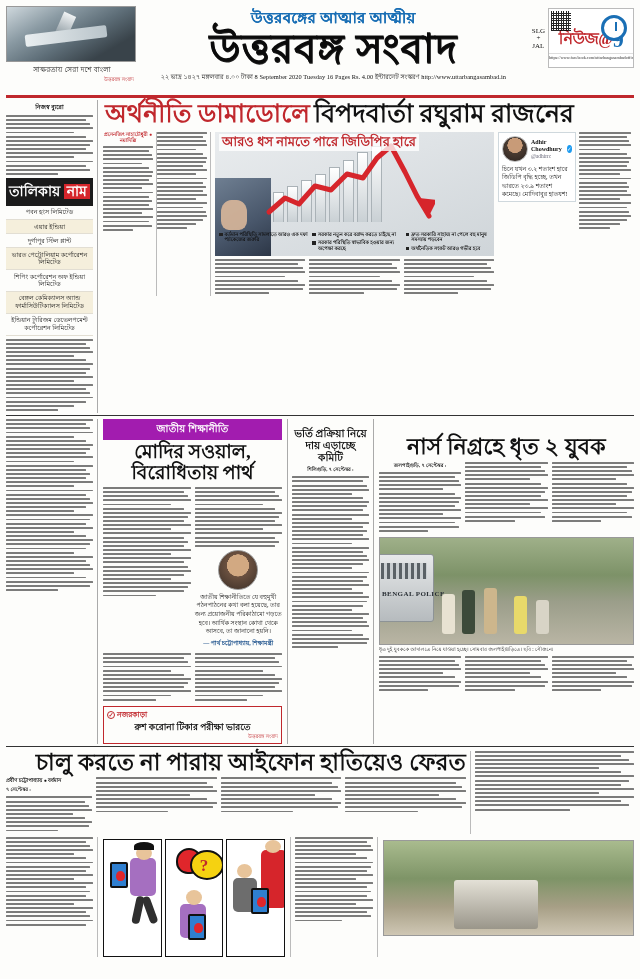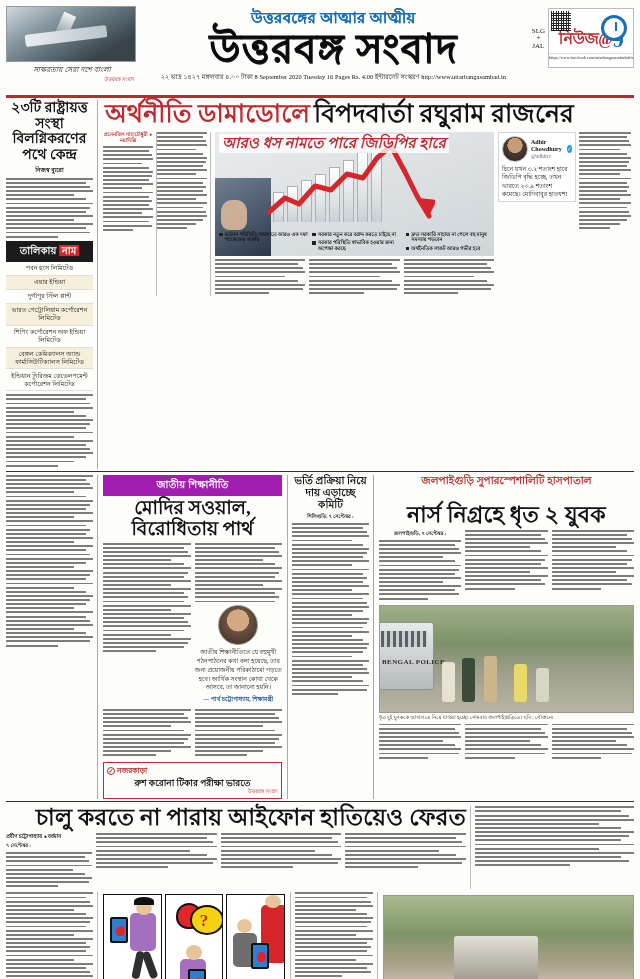--- a/index.html
+++ b/index.html
@@ -8,21 +8,21 @@
     background: #fdfdfb;
     font-family: "Liberation Serif", "DejaVu Serif", serif;
     color: #111;
     overflow: hidden;
     position: relative;
   }
   .page { width: 640px; height: 979px; padding: 4px 6px; position: relative; }
 
   
   .masthead { display: flex; align-items: flex-start; height: 88px; padding-top: 2px; }
-  .mh-left { width: 132px; flex: 0 0 132px; font-style: italic; }
+  .mh-left { width: 132px; flex: 0 0 132px; }
   .mh-promo-img {
     width: 130px; height: 56px;
     background:
       linear-gradient(150deg, #cfd8dd 0%, #8a9aa3 30%, #5e6e78 55%, #39434a 80%);
     border: 1px solid #999; position: relative; overflow: hidden;
   }
   .mh-promo-img:after {
     content:""; position:absolute; left:14%; top:42%; width:64%; height:22%;
     background: linear-gradient(90deg,#e9eef0,#b9c4ca); transform: rotate(-7deg);
     border-radius:2px;
@@ -86,21 +86,21 @@
   .rule-thin { border-top: 1px solid #333; margin: 2px 0; }
 
   
   .hl-mega {
     font-size: 25px; font-weight: bold; line-height: 1.08; text-align: center;
     letter-spacing: .2px;
   }
   .hl-red { color: #c0282d; }
   .hl-big { font-size: 19px; font-weight: bold; line-height: 1.1; text-align: center; }
   .hl-med { font-size: 14px; font-weight: bold; line-height: 1.12; text-align: center; }
-  .hl-sm { font-size: 10.5px; font-weight: bold; line-height: 1.15; text-align: center; }
+  .hl-sm { font-size: 10.5px; font-weight: bold; line-height: 1.15; text-align: center; margin-top: 9px; }
   .byline { font-size: 6px; text-align: center; padding: 2px 0; font-weight: bold; }
   .byline-blue { color: #1a4f8a; }
   .redbar {
     background: #a21caf; color: #fff; font-size: 10px; font-weight: bold;
     text-align: center; padding: 2px 0; letter-spacing: .3px;
   }
 
   
   .bodytext { --lines: 10; }
   .bodytext .ln {
@@ -122,23 +122,23 @@
 
   .lead-hl-wrap { padding: 0 2px 2px 2px; }
   .lead-cols { display: flex; margin-top: 3px; }
 
   
   .info {
     position: relative; width: 100%; height: 124px; overflow: hidden;
     background: linear-gradient(160deg,#e9ecee 0%,#dfe3e6 40%,#cfd5d9 100%);
   }
   .info-title {
-    position: absolute; left: 4px; top: 2px; z-index: 5; font-size: 15px;
+    position: absolute; left: 4px; top: 2px; z-index: 5; font-size: 13px;
     font-weight: bold; color: #c0282d; line-height: 1.15; text-align: center;
-    background: rgba(255,255,255,.78); padding: 1px 3px; font-style: italic;
+    background: rgba(255,255,255,.78); padding: 1px 3px;
   }
   .bars { position: absolute; left: 58px; bottom: 34px; display: flex; align-items: flex-end;
     gap: 3px; height: 78px; }
   .bars i {
     display: block; width: 11px; background: linear-gradient(180deg,#ffffff,#c9d0d4);
     border: 1px solid #aab2b7; border-bottom: none;
   }
   .trendline { position: absolute; left: 50px; top: 6px; width: 170px; height: 92px; z-index: 4; }
   .info-photo {
     position: absolute; left: 0; bottom: 0; width: 56px; height: 78px;
@@ -169,21 +169,21 @@
   .tw-handle { font-size: 5.4px; color: #667; }
   .tw-verify {
     width: 8px; height: 8px; border-radius: 50%; background: #1d9bf0; color: #fff;
     font-size: 5.5px; text-align: center; line-height: 8px; margin-left: auto;
   }
   .tw-body { font-size: 6.2px; line-height: 1.35; margin-top: 3px; }
 
   
   .listbox { margin-top: 3px; }
   .listbox-head {
-    background: #1b1b1b; color: #fff; text-align: center; font-size: 10px;
+    background: #1b1b1b; color: #fff; text-align: center; font-size: 14px;
     font-weight: bold; padding: 2px 0;
   }
   .listbox-head em { background: #d6252b; font-style: normal; padding: 0 3px; }
   .listbox li {
     list-style: none; font-size: 6.3px; text-align: center; padding: 2.6px 2px;
     line-height: 1.25; border-bottom: 1px solid #e2ded3;
   }
   .listbox li:nth-child(even) { background: #f5efdc; }
 
   
@@ -304,21 +304,20 @@
         <div class="news9-fb">https://www.facebook.com/uttarbangasambadofficial</div>
       </div>
     </div>
   </div>
 
   <div class="rule-red"></div>
 
   <div class="lead">
 
     <div class="lead-left">
-      <div class="hl-med">২৩টি রাষ্ট্রায়ত্ত সংস্থা বিলগ্নিকরণের পথে কেন্দ্র</div>
       <div class="byline">নিজস্ব ব্যুরো</div>
       <div class="bodytext">
         <div class="ln s1"></div>
           <div class="ln s2"></div>
           <div class="ln s4"></div>
         <div class="ln s1"></div>
           <div class="ln s3"></div>
           <div class="ln s2"></div>
         <div class="ln s1"></div>
           <div class="ln s4"></div>
@@ -756,21 +755,20 @@
         <div class="ln s1"></div>
           <div class="ln s3"></div>
           <div class="ln s2"></div>
         <div class="ln s1"></div>
           <div class="ln s4"></div>
           <div class="ln s5"></div>
       </div>
     </div>
 
     <div class="mid-c4">
-      <div class="hl-sm hl-red">জলপাইগুড়ি সুপারস্পেশালিটি হাসপাতাল</div>
       <div class="hl-mega" style="font-size:22px;margin-top:16px">নার্স নিগ্রহে ধৃত ২ যুবক</div>
       <div style="display:flex;gap:4px;margin-top:3px">
         <div style="flex:1">
           <div style="font-size:5px;font-weight:bold;text-align:center">জলপাইগুড়ি, ৭ সেপ্টেম্বর :</div>
           <div class="bodytext" style="margin-top:2px">
             <div class="ln s1"></div>
               <div class="ln s2"></div>
               <div class="ln s4"></div>
             <div class="ln s1"></div>
               <div class="ln s3"></div>

